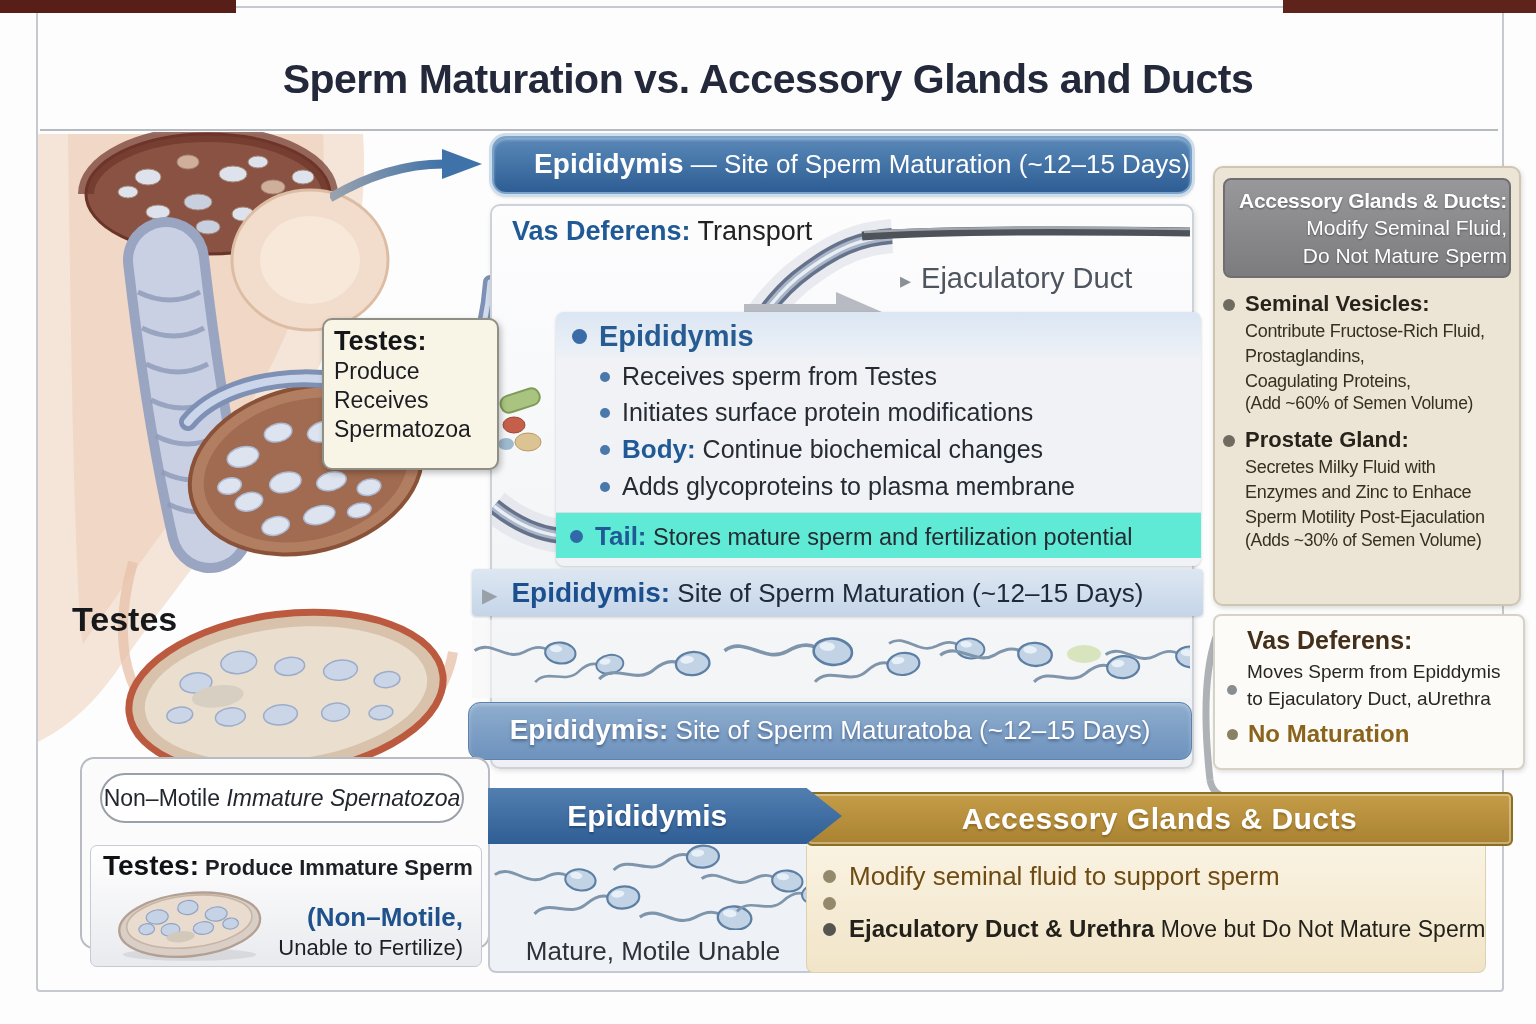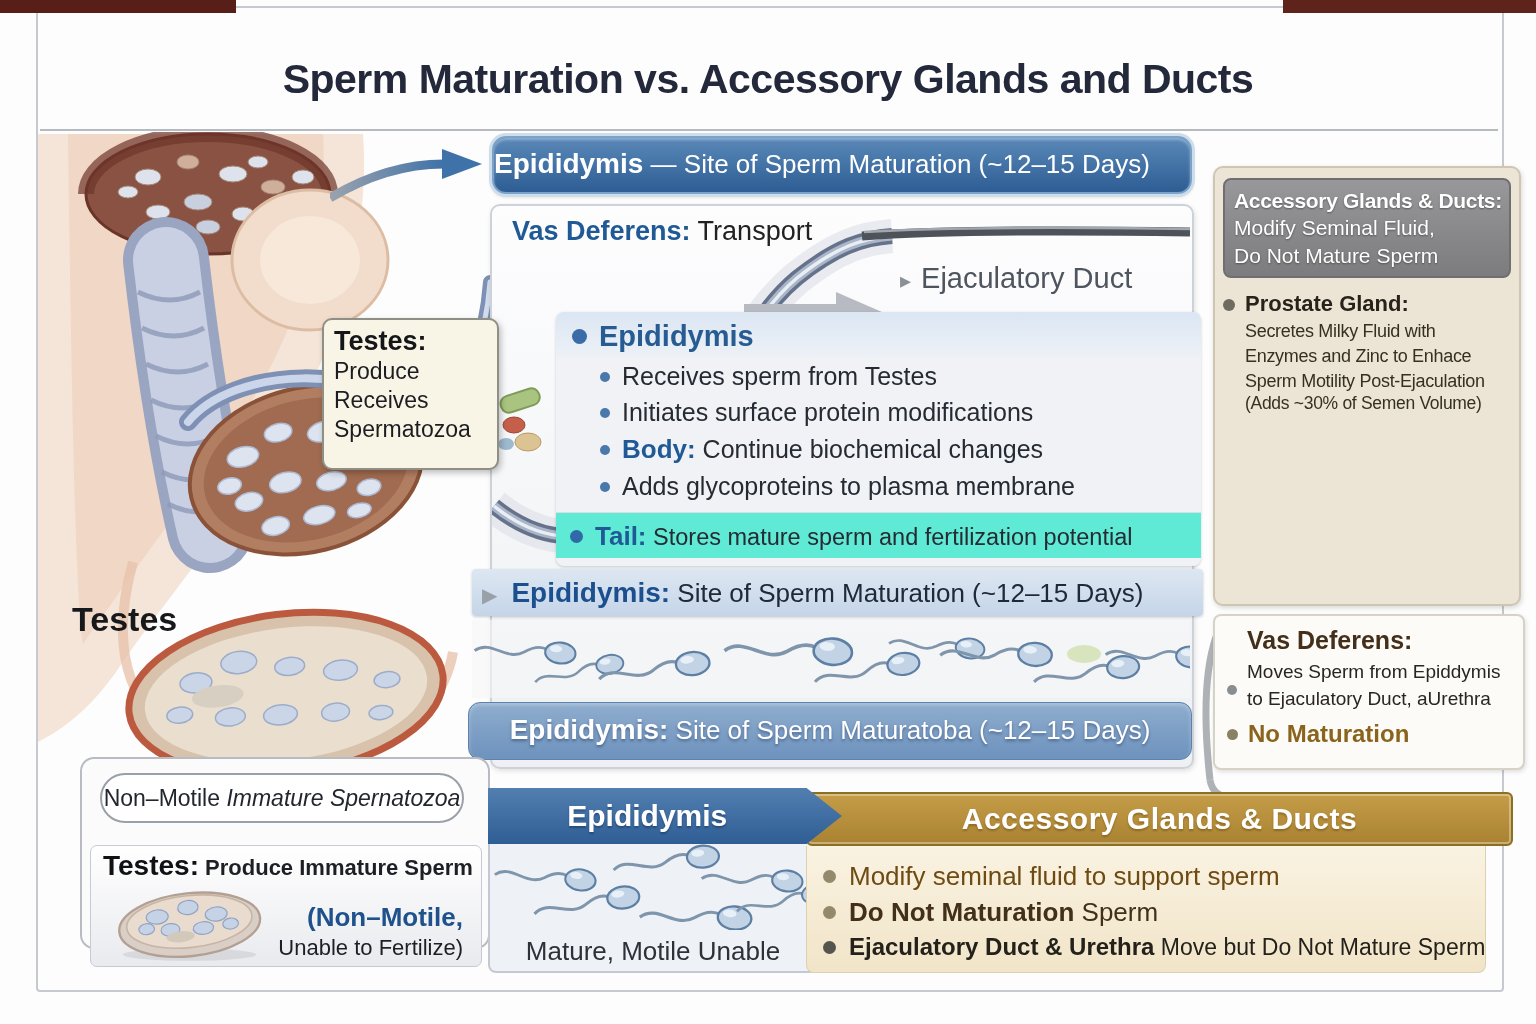--- a/index.html
+++ b/index.html
@@ -9,21 +9,21 @@
   .frame{left:36px;top:6px;width:1464px;height:982px;border:2px solid #c6c9cf;border-radius:4px;}
   .sliver{height:13px;background:#571f18;top:0;}
   .divider{left:40px;top:129px;width:1458px;height:2px;background:#a9adb3;opacity:.85;}
   .title{left:0;top:56px;width:100%;text-align:center;font-size:41px;font-weight:bold;
          color:#23283a;letter-spacing:-.5px;white-space:nowrap;}
 
   
   .top-banner{left:492px;top:136px;width:696px;height:54px;border-radius:14px;
       background:linear-gradient(#5988b8,#2e5d94);border:2px solid #7ba3c9;
       box-shadow:0 0 0 3px #cdddec,0 2px 4px rgba(0,0,0,.25),inset 0 2px 3px rgba(255,255,255,.35);
-      color:#fff;text-align:left;line-height:52px;font-size:26px;white-space:nowrap;}
+      color:#fff;text-align:right;line-height:52px;font-size:26px;white-space:nowrap;}
   .top-banner b{font-size:28px;}
 
   
   .main-panel{left:490px;top:204px;width:700px;height:561px;border:2px solid #cdd1d8;border-radius:10px;
       background:linear-gradient(#fdfdfe,#eef0f3);box-shadow:1px 2px 5px rgba(0,0,0,.12);}
   .vas-heading{left:20px;top:10px;font-size:27px;white-space:nowrap;}
   .vas-heading b{color:#205a96;}
   .ejac-label{left:408px;top:56px;font-size:29px;color:#4e555e;white-space:nowrap;}
   .ejac-label .tri{color:#8b9097;font-size:22px;margin-right:10px;}
 
@@ -58,21 +58,21 @@
   .callout{left:322px;top:318px;width:153px;height:136px;background:#f8f4e6;border:2px solid #8f8f85;
       border-radius:10px;box-shadow:2px 3px 6px rgba(0,0,0,.25);padding:6px 10px;z-index:4;}
   .callout .t{font-size:27px;font-weight:bold;color:#15161a;}
   .callout .l{font-size:23px;color:#1c1d22;line-height:1.25;}
   .testes-label{left:72px;top:600px;font-size:34px;font-weight:bold;color:#17181c;}
 
   
   .right-panel{left:1213px;top:166px;width:308px;height:440px;background:#ece5d6;border:2px solid #cfc6b2;
       border-radius:10px;box-shadow:1px 2px 5px rgba(0,0,0,.15);padding:10px 8px 8px 8px;box-sizing:border-box;}
   .rp-header{background:linear-gradient(#98989a,#7c7c7e);border:2px solid #6f6f71;border-radius:8px;
-      color:#fff;text-align:left;padding:7px 9px;line-height:1.3;text-shadow:0 1px 2px rgba(0,0,0,.4);}
+      color:#fff;text-align:right;padding:7px 2px;line-height:1.3;text-shadow:0 1px 2px rgba(0,0,0,.4);}
   .rp-header .b{font-size:21px;font-weight:bold;letter-spacing:-.3px;white-space:nowrap;display:block;}
   .rp-header .r{font-size:21px;display:block;white-space:nowrap;}
   .rp-sec{display:flex;gap:10px;margin-top:13px;align-items:flex-start;}
   .rp-sec .dot{width:12px;height:12px;background:#6f6b61;margin-top:8px;align-self:flex-start;}
   .rp-sec .tt{font-size:22px;font-weight:bold;color:#28231a;margin-bottom:2px;}
   .rp-sec .ln{font-size:18px;color:#35301f;line-height:1.38;letter-spacing:-.3px;white-space:nowrap;}
   .rp-sec .pn{font-size:17.5px;color:#35301f;letter-spacing:-.3px;white-space:nowrap;}
 
   
   .vas-panel{left:1213px;top:614px;width:312px;height:156px;background:#fcfbf8;border:2px solid #d6d2c6;
@@ -322,20 +322,30 @@
 
   <div class="abs right-panel">
     <div class="rp-header">
       <span class="b">Accessory Glands &amp; Ducts:</span>
       <span class="r">Modify Seminal Fluid,</span>
       <span class="r">Do Not Mature Sperm</span>
     </div>
     <div class="rp-sec">
       <span class="dot"></span>
       <div>
+        <div class="tt">Seminal Vesicles:</div>
+        <div class="ln">Contribute Fructose-Rich Fluid,</div>
+        <div class="ln">Prostaglandins,</div>
+        <div class="ln">Coagulating Proteins,</div>
+        <div class="pn">(Add ~60% of Semen Volume)</div>
+      </div>
+    </div>
+    <div class="rp-sec">
+      <span class="dot"></span>
+      <div>
         <div class="tt">Prostate Gland:</div>
         <div class="ln">Secretes Milky Fluid with</div>
         <div class="ln">Enzymes and Zinc to Enhace</div>
         <div class="ln">Sperm Motility Post-Ejaculation</div>
         <div class="pn">(Adds ~30% of Semen Volume)</div>
       </div>
     </div>
   </div>
 
   <svg class="abs" style="left:1190px;top:540px" width="70" height="262" viewBox="0 0 70 262">
@@ -403,21 +413,20 @@
   </div>
 
   <div class="abs acc-banner">Accessory Glands &amp; Ducts</div>
   <div class="abs acc-body">
     <div class="acc-row acc-row1">
       <span class="dot"></span>
       <span class="tx">Modify seminal fluid to support sperm</span>
     </div>
     <div class="acc-row acc-row2">
       <span class="dot"></span>
-      <span class="tx"><b>Do Not Maturation</b><span> Sperm</span></span>
     </div>
     <div class="acc-row acc-row3">
       <span class="dot"></span>
       <span class="tx"><b>Ejaculatory Duct &amp; Urethra</b><span> Move but Do Not Mature Sperm</span></span>
     </div>
   </div>
 
 </div>
 
 </body></html>

